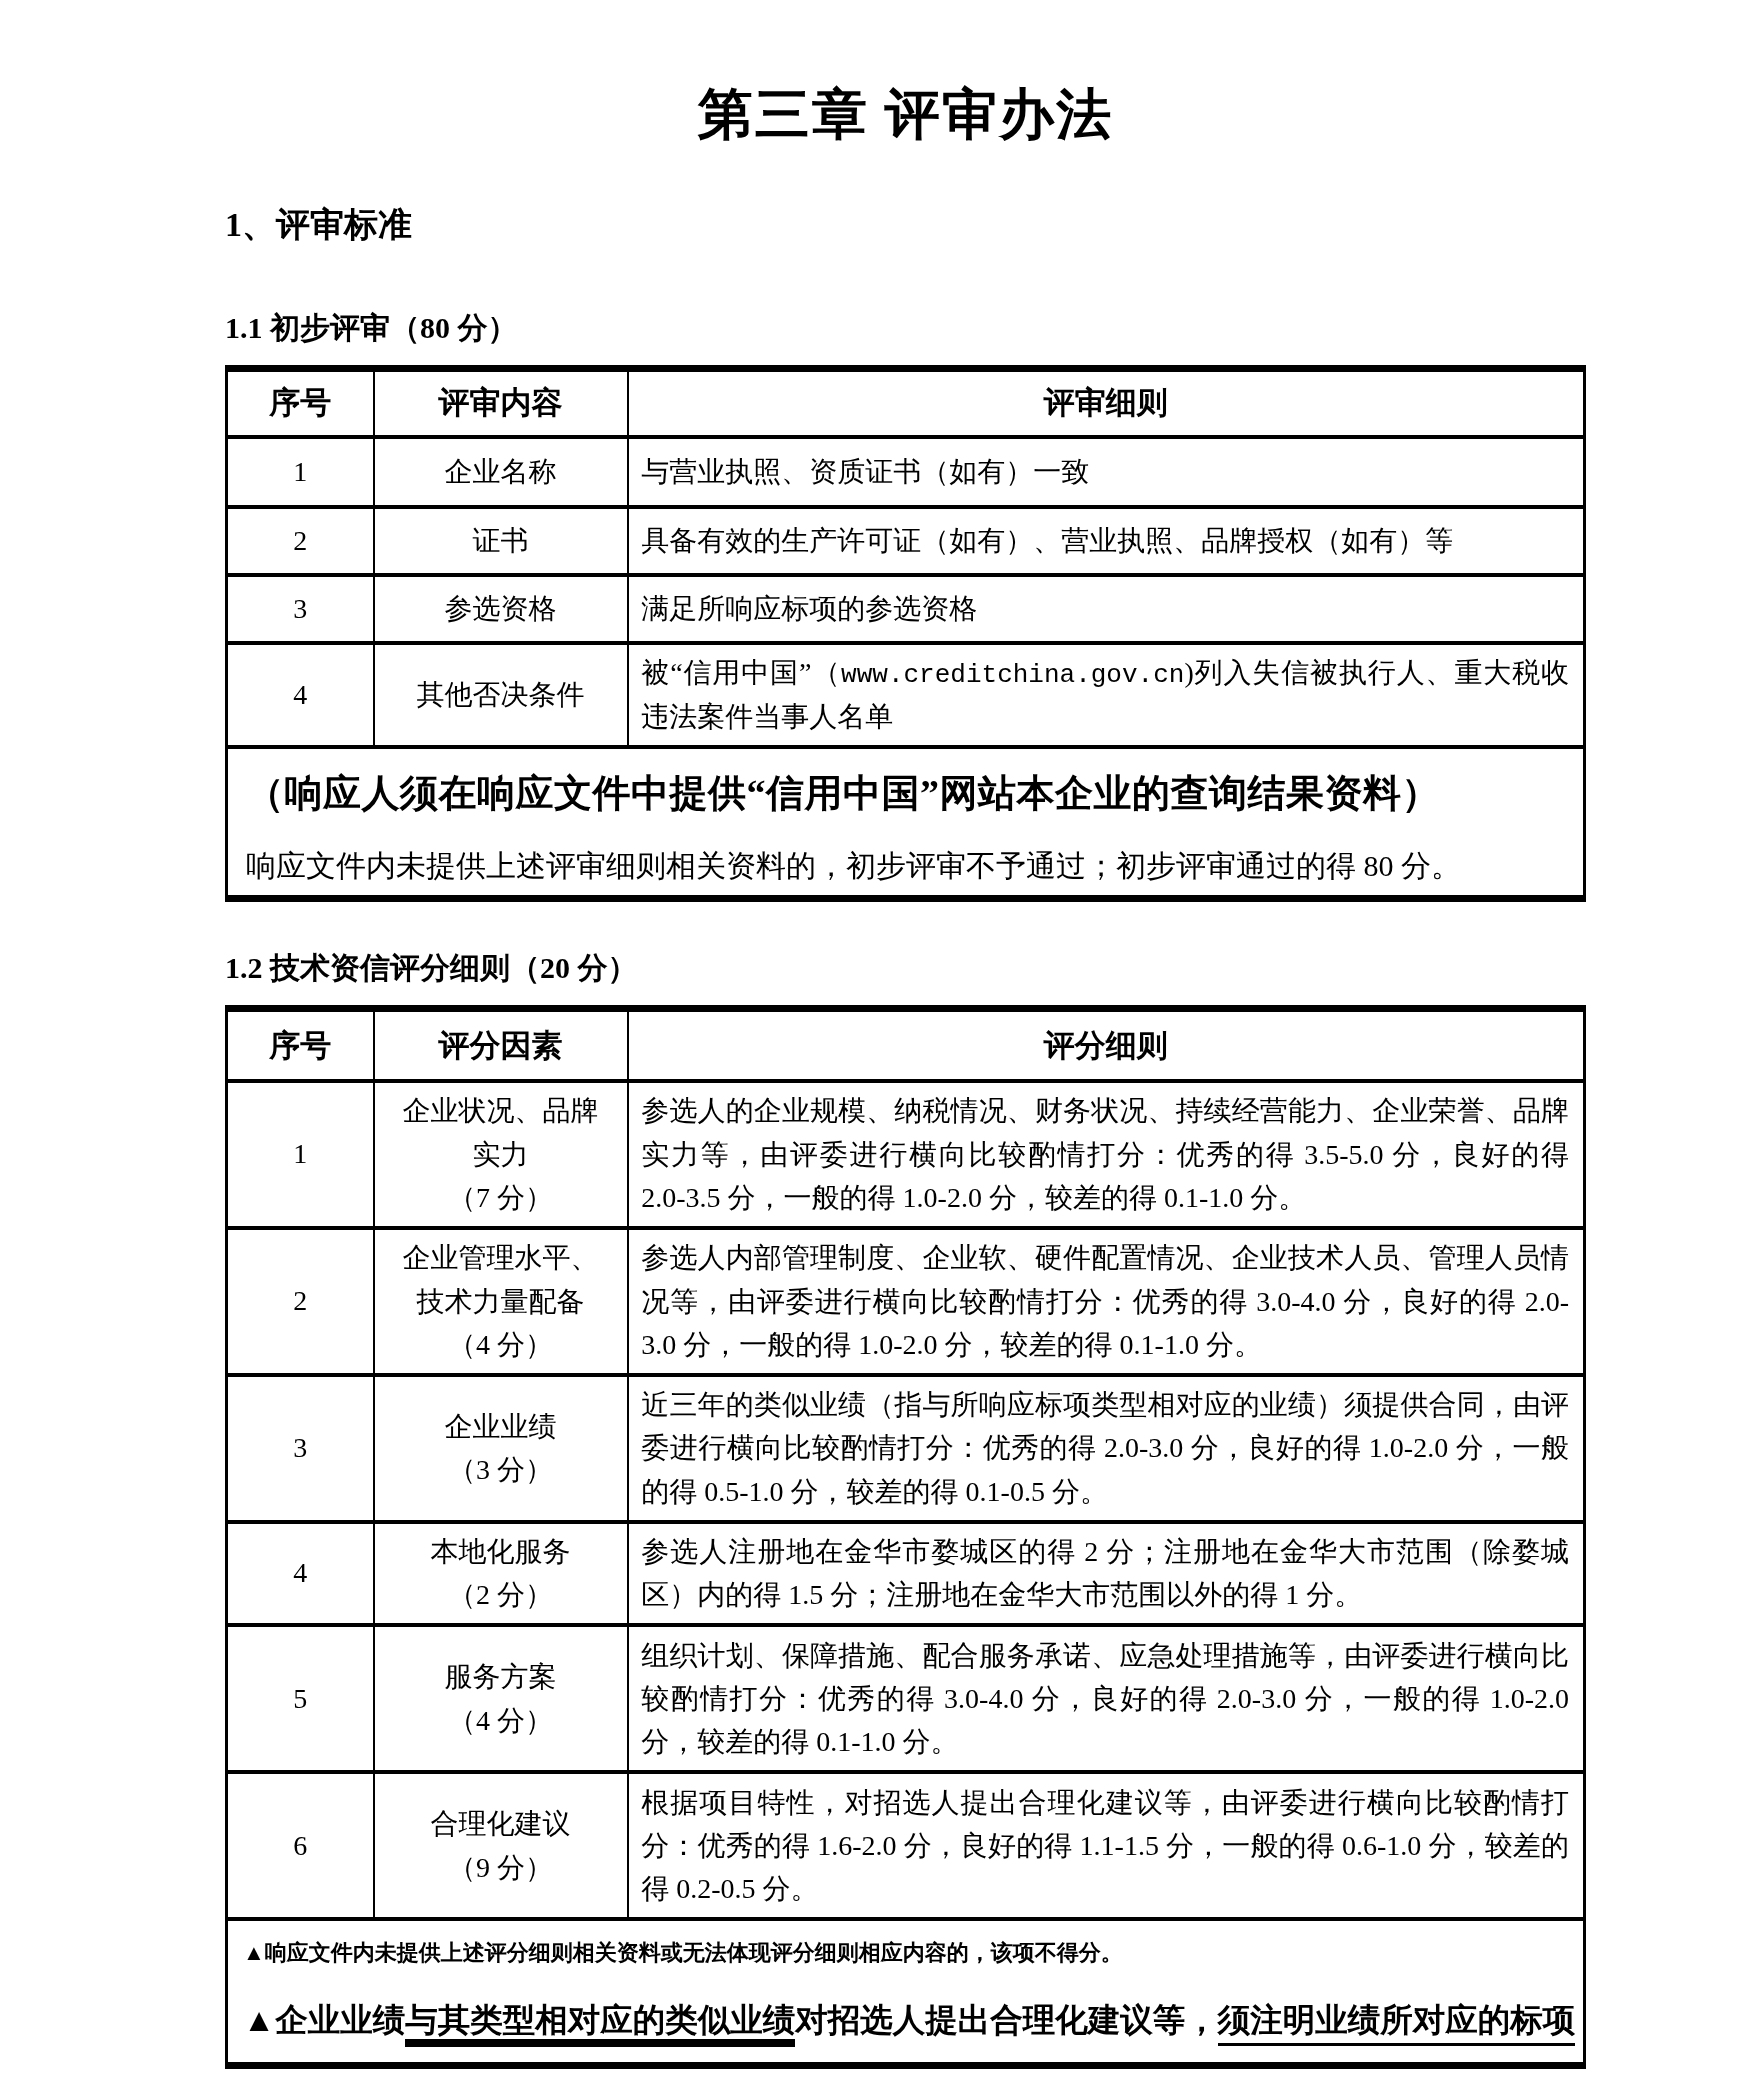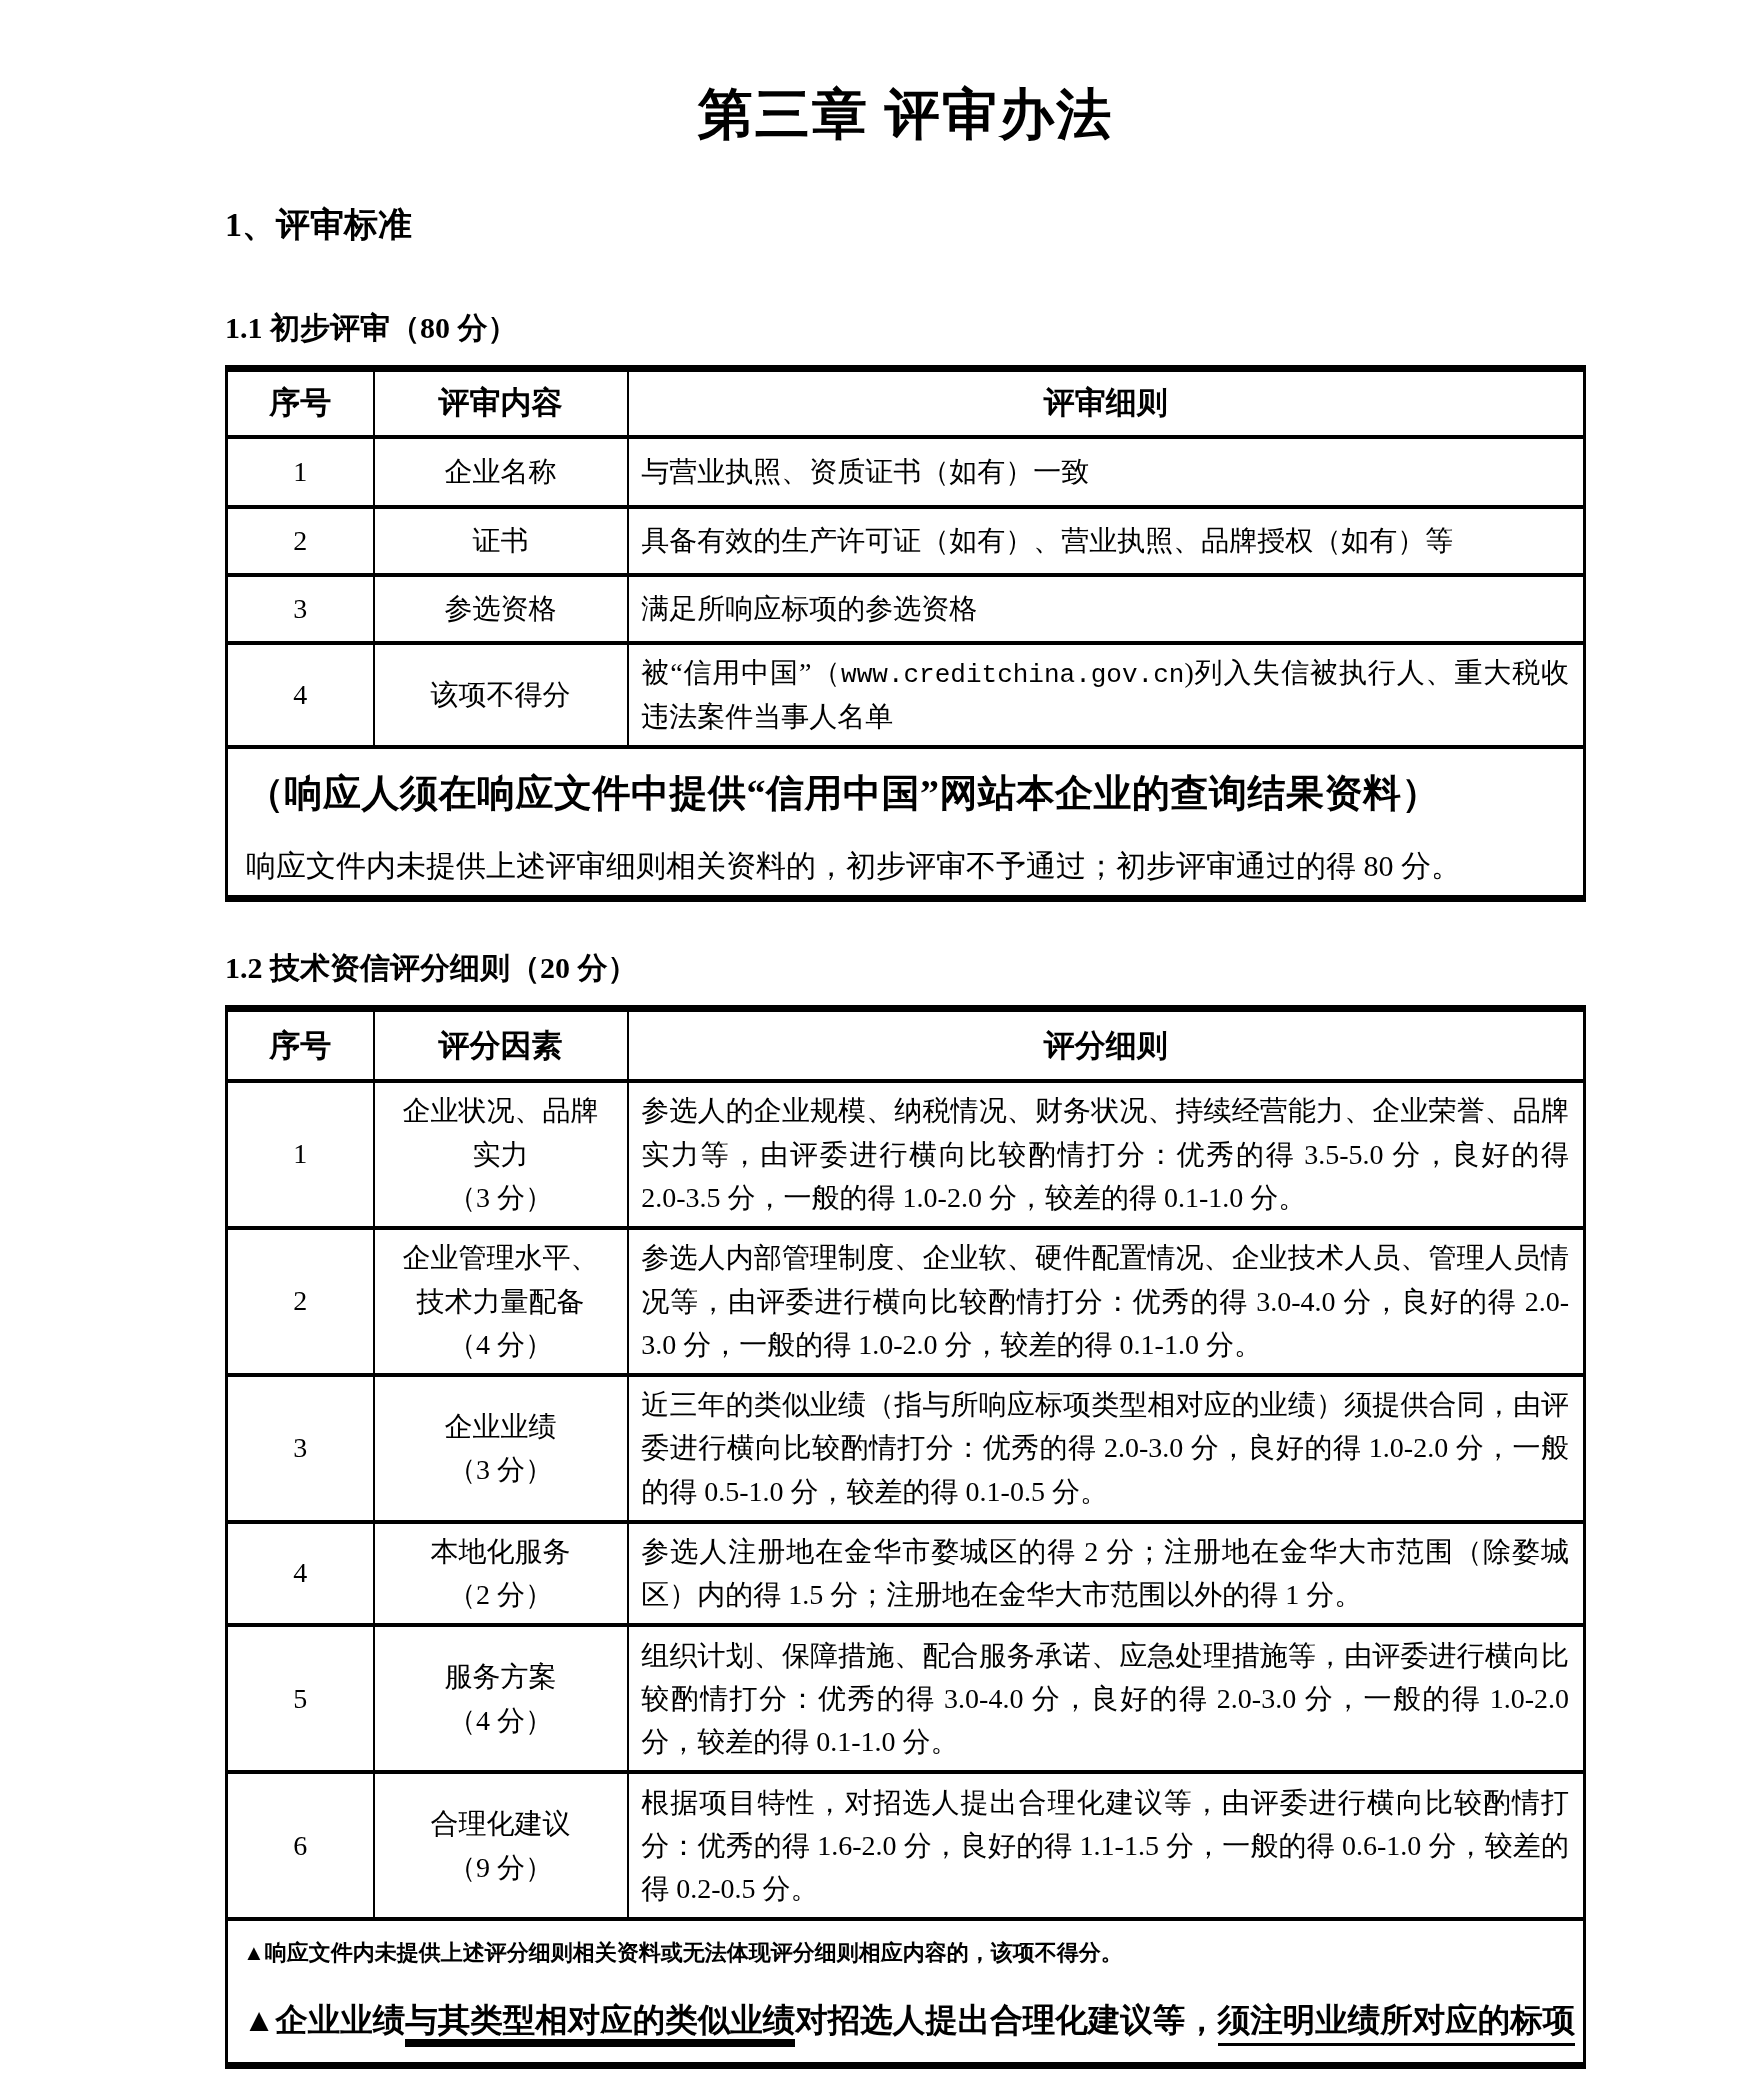--- a/index.html
+++ b/index.html
@@ -135,21 +135,21 @@
           <td class="c-item">证书</td>
           <td class="c-detail">具备有效的生产许可证（如有）、营业执照、品牌授权（如有）等</td>
         </tr>
         <tr class="t1-r3">
           <td class="c-no">3</td>
           <td class="c-item">参选资格</td>
           <td class="c-detail">满足所响应标项的参选资格</td>
         </tr>
         <tr class="t1-r4">
           <td class="c-no">4</td>
-          <td class="c-item">该项不得分</td>
+          <td class="c-item">其他否决条件</td>
           <td class="c-detail"><span>被“信用中国”（</span><span class="url">www.creditchina.gov.cn</span><span>)列入失信被执行人、重大税收违法案件当事人名单</span></td>
         </tr>
         <tr class="t1-note">
           <td colspan="3">
             <p class="note-bold">（响应人须在响应文件中提供“信用中国”网站本企业的查询结果资料）</p>
             <p class="note-normal">响应文件内未提供上述评审细则相关资料的，初步评审不予通过；初步评审通过的得 80 分。</p>
           </td>
         </tr>
       </tbody>
     </table>
@@ -167,21 +167,21 @@
           <th>序号</th>
           <th>评分因素</th>
           <th>评分细则</th>
         </tr>
       </thead>
       <tbody>
         <tr class="t2-r1">
           <td class="c-no">1</td>
           <td class="c-item">企业状况、品牌
 实力
-（3 分）</td>
+（7 分）</td>
           <td class="c-detail">参选人的企业规模、纳税情况、财务状况、持续经营能力、企业荣誉、品牌实力等，由评委进行横向比较酌情打分：优秀的得 3.5-5.0 分，良好的得 2.0-3.5 分，一般的得 1.0-2.0 分，较差的得 0.1-1.0 分。</td>
         </tr>
         <tr class="t2-r2">
           <td class="c-no">2</td>
           <td class="c-item">企业管理水平、
 技术力量配备
 （4 分）</td>
           <td class="c-detail">参选人内部管理制度、企业软、硬件配置情况、企业技术人员、管理人员情况等，由评委进行横向比较酌情打分：优秀的得 3.0-4.0 分，良好的得 2.0-3.0 分，一般的得 1.0-2.0 分，较差的得 0.1-1.0 分。</td>
         </tr>
         <tr class="t2-r3">

